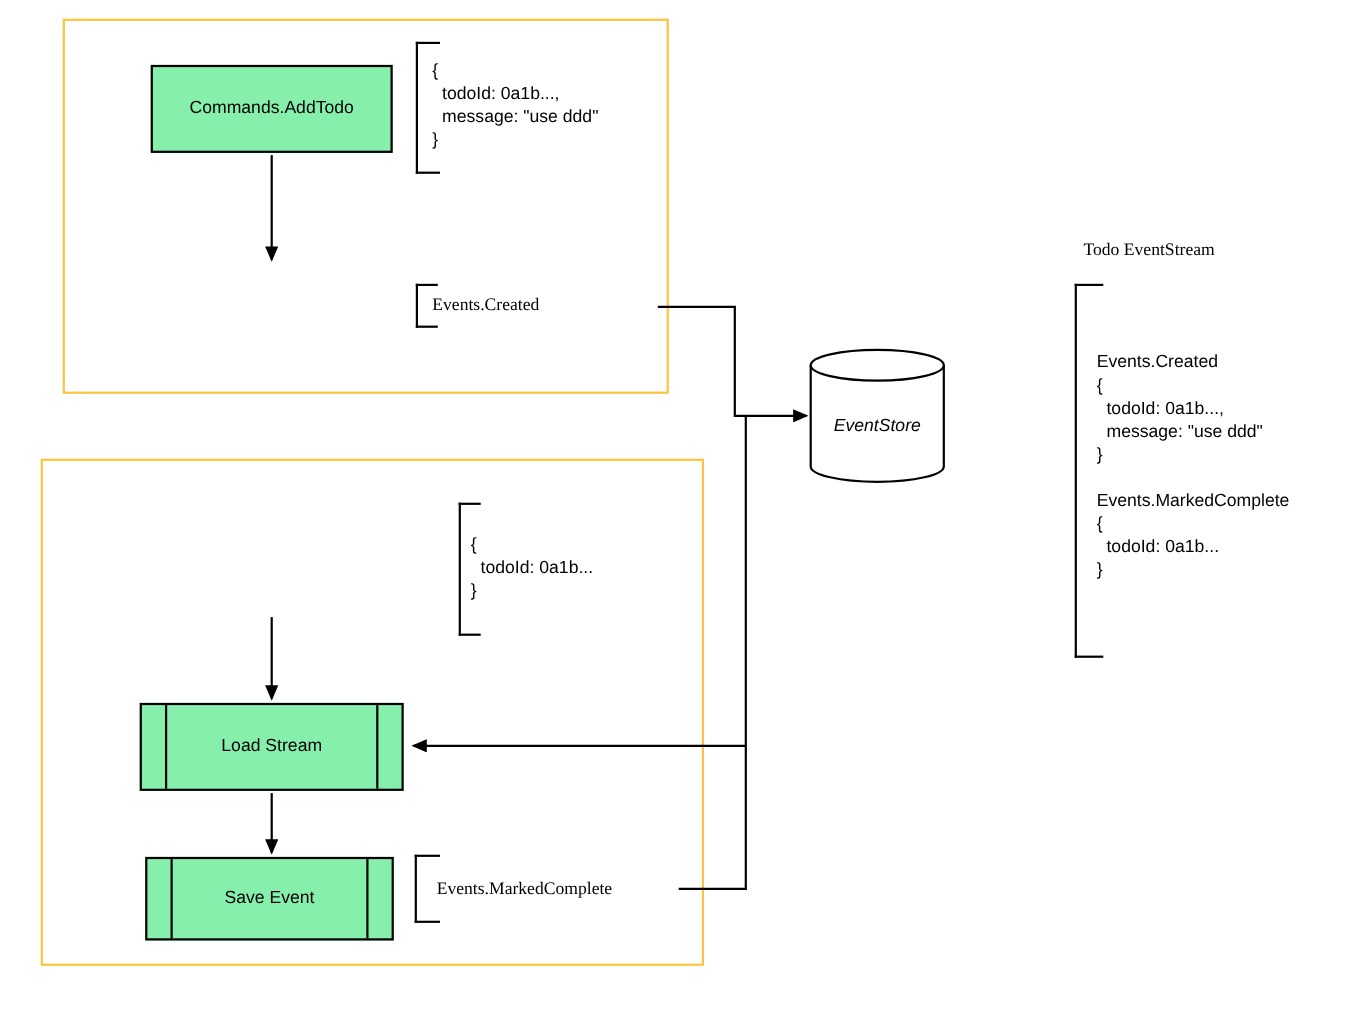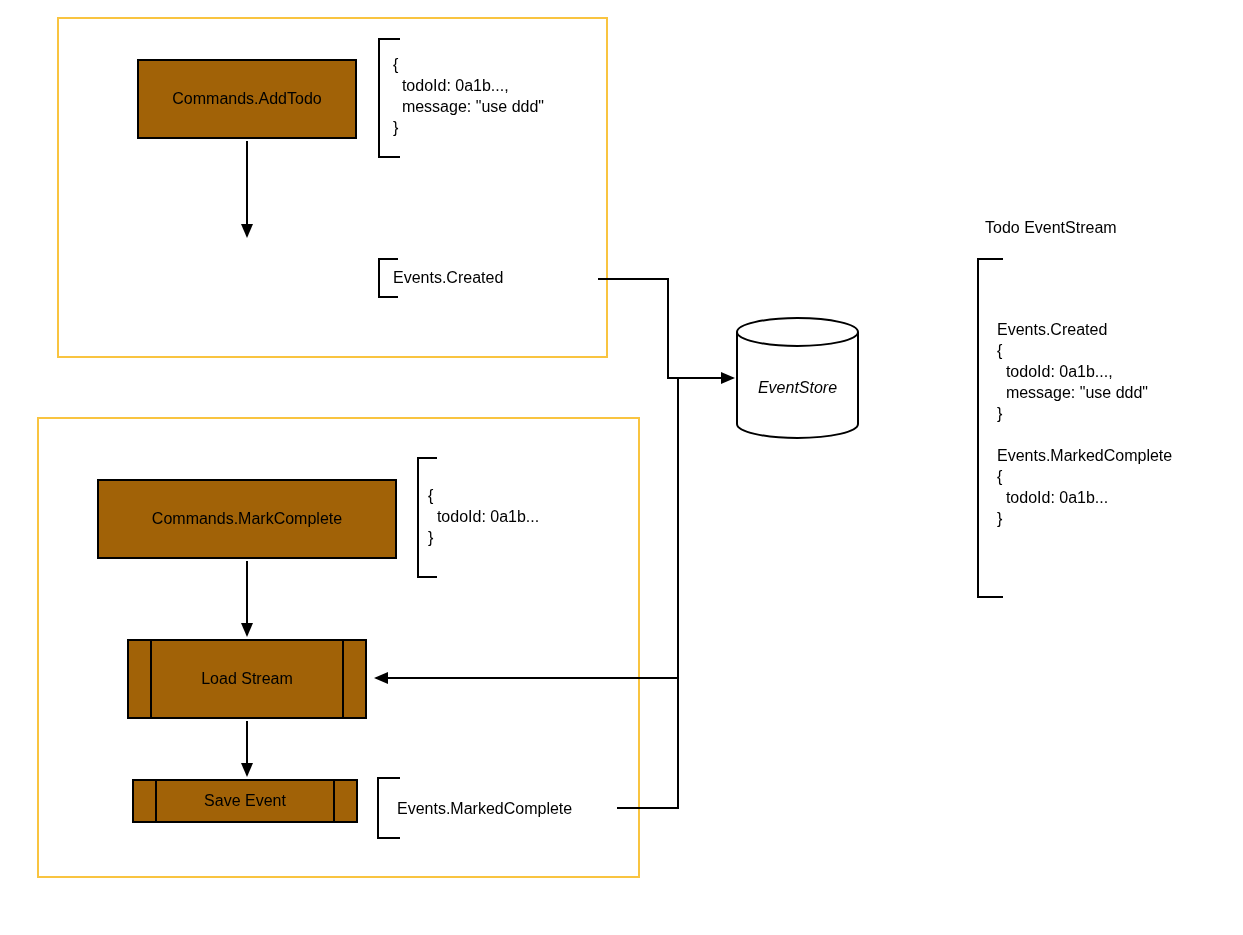--- a/index.html
+++ b/index.html
@@ -22,21 +22,21 @@
   }
   #connector-layer {
     position: absolute;
     left: 0; top: 0;
     z-index: 2;
     pointer-events: none;
   }
   .node {
     position: absolute;
     border: 2px solid #000000;
-    background: #a16207;
+    background: #86efac;
     box-sizing: border-box;
     display: flex;
     align-items: center;
     justify-content: center;
     text-align: center;
     z-index: 3;
     line-height: 1.2;
   }
   .process::before {
     content: "";
@@ -62,20 +62,21 @@
     position: absolute;
     white-space: pre;
     line-height: 21px;
     z-index: 4;
   }
   .label-line {
     position: absolute;
     white-space: nowrap;
     line-height: 21px;
     z-index: 4;
+    font-family: Liberation Serif, serif;
   }
   .cyl-label {
     position: absolute;
     z-index: 4;
     text-align: center;
     font-style: italic;
   }
 </style>
 </head>
 <body>
@@ -108,29 +109,26 @@
       <path d="M737,332 V424 a60.5,14 0 0 0 121,0 V332" fill="#ffffff" stroke="#000000" stroke-width="2"></path>
       <ellipse cx="797.5" cy="332" rx="60.5" ry="14" fill="#ffffff" stroke="#000000" stroke-width="2"></ellipse>
     </g>
   </svg>
 
   <div class="node" style="left:137px; top:59px; width:220px; height:80px;">
     <span>Commands.AddTodo</span>
   </div>
 
 
-  <div class="node" style="left:97px; top:479px; width:300px; height:80px;">
-    <span>Commands.MarkComplete</span>
-  </div>
 
   <div class="node process" style="left:127px; top:639px; width:240px; height:80px;justify-content:center;">
     <span>Load Stream</span>
   </div>
 
-  <div class="node process" style="left:132px; top:779px; width:226px; height:44px;">
+  <div class="node process" style="left:132px; top:779px; width:226px; height:76px;">
     <span>Save Event</span>
   </div>
 
   <div class="cyl-label" style="left:737px; top:379px; width:121px;">EventStore</div>
 
   <div class="bracket" style="left:378px; top:38px;  width:22px; height:120px;"></div>
   <div class="bracket" style="left:378px; top:258px; width:20px; height:40px;"></div>
   <div class="bracket" style="left:417px; top:457px; width:20px; height:121px;"></div>
   <div class="bracket" style="left:377px; top:777px; width:23px; height:62px;"></div>
   <div class="bracket" style="left:977px; top:258px; width:26px; height:340px;"></div>

